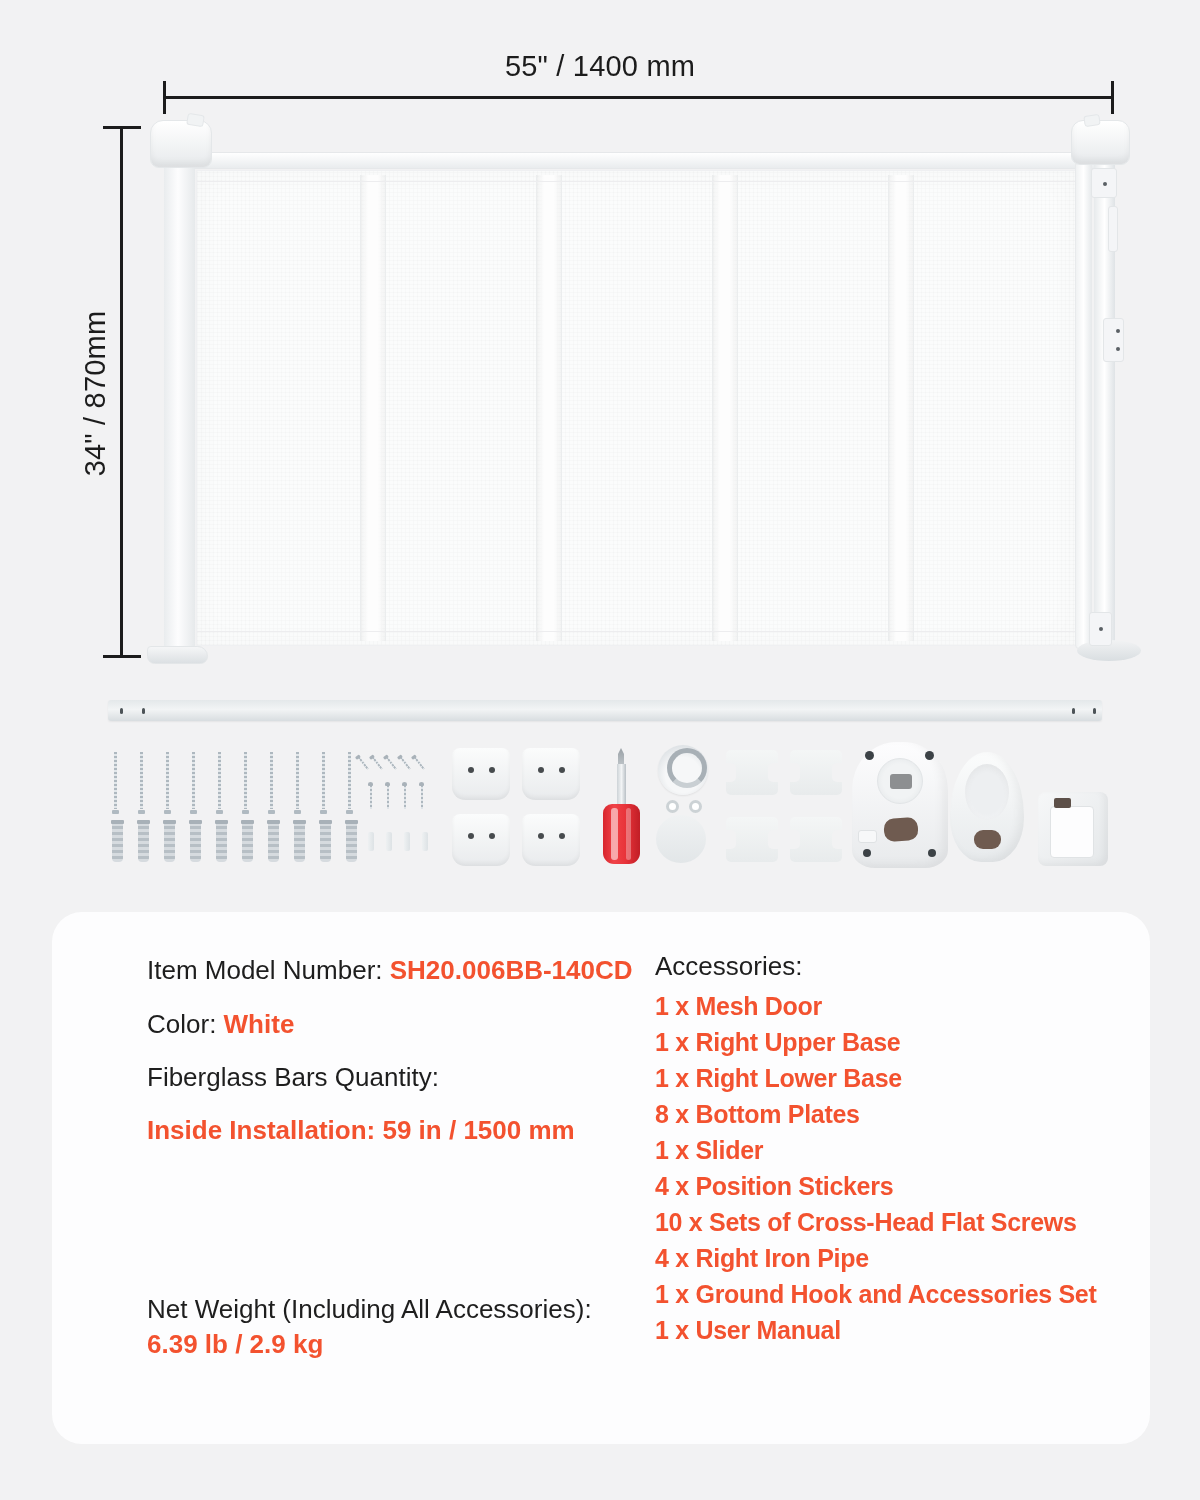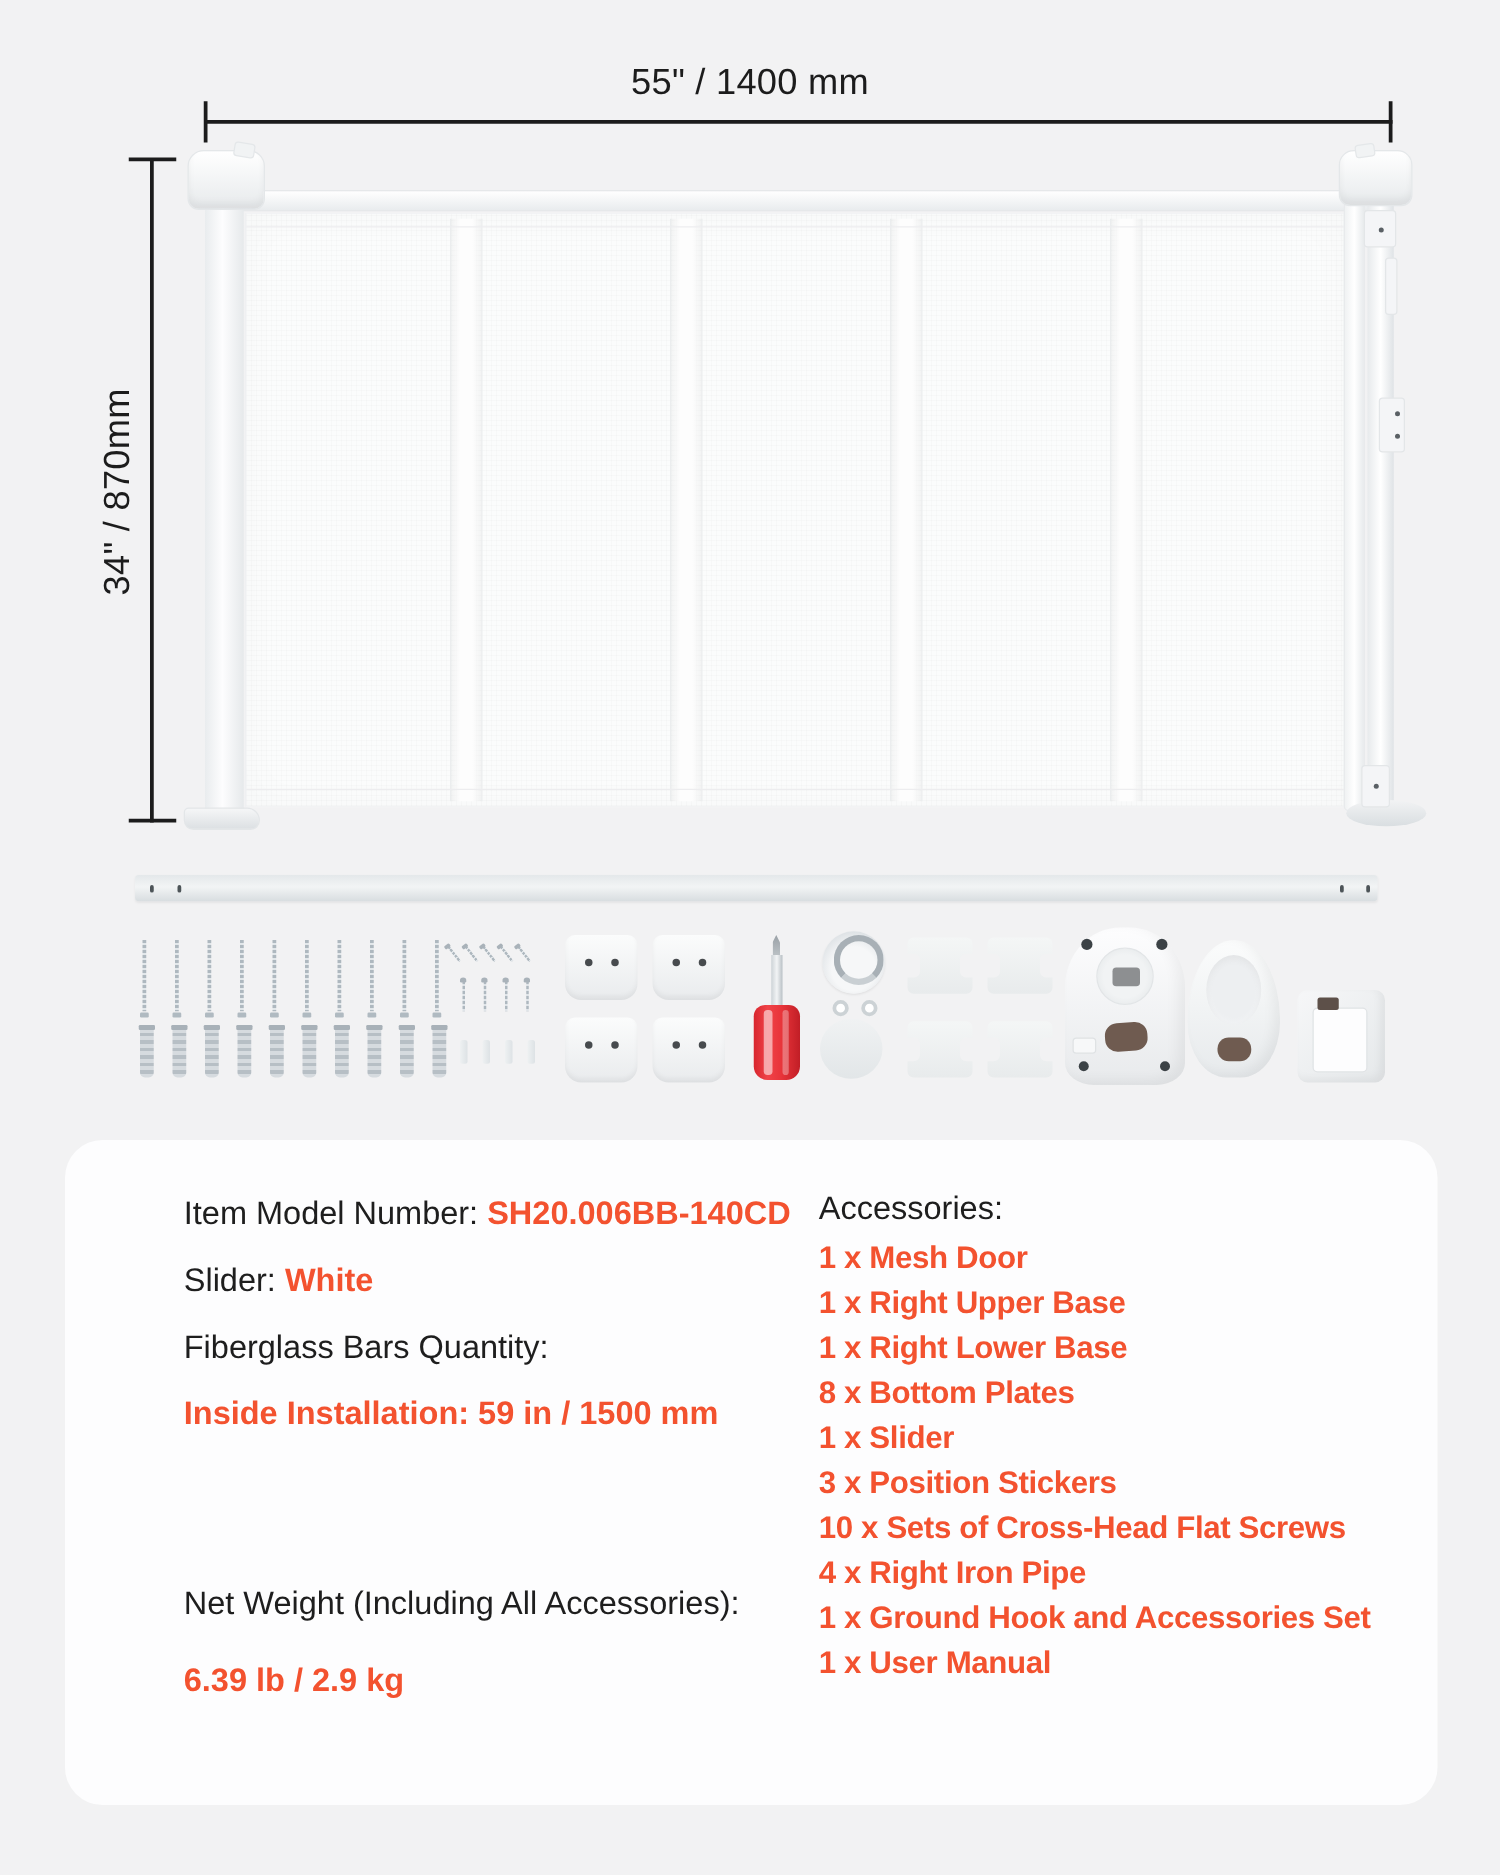--- a/index.html
+++ b/index.html
@@ -270,33 +270,33 @@
     <span class="rec"></span>
     <span class="hole-big"></span>
   </div>
   <div class="bracket">
     <span class="cut"></span>
     <span class="slot"></span>
   </div>
 
   <div class="panel">
     <div class="spec-row" style="top:41px"><span class="lab">Item Model Number: </span><span class="val">SH20.006BB-140CD</span></div>
-    <div class="spec-row" style="top:95px"><span class="lab">Slider: </span><span class="val">White</span></div>
+    <div class="spec-row" style="top:95px"><span class="lab">Color: </span><span class="val">White</span></div>
     <div class="spec-row" style="top:148px"><span class="lab">Fiberglass Bars Quantity:</span><span class="val"></span></div>
     <div class="spec-row" style="top:201px"><span class="lab"></span><span class="val">Inside Installation: 59 in / 1500 mm</span></div>
-    <div class="spec-row" style="top:353px"><span class="lab">Net Weight (Including All Accessories):</span><span class="val"></span></div>
+    <div class="spec-row" style="top:380px"><span class="lab">Net Weight (Including All Accessories):</span><span class="val"></span></div>
     <div class="spec-row" style="top:415px"><span class="lab"></span><span class="val">6.39 lb / 2.9 kg</span></div>
   </div>
   <div class="acc-title">Accessories:</div>
   <div class="acc-list">
     <div class="acc-item">1 x Mesh Door</div>
     <div class="acc-item">1 x Right Upper Base</div>
     <div class="acc-item">1 x Right Lower Base</div>
     <div class="acc-item">8 x Bottom Plates</div>
     <div class="acc-item">1 x Slider</div>
-    <div class="acc-item">3 x Position Stickers</div>
+    <div class="acc-item">4 x Position Stickers</div>
     <div class="acc-item">10 x Sets of Cross-Head Flat Screws</div>
     <div class="acc-item">4 x Right Iron Pipe</div>
     <div class="acc-item">1 x Ground Hook and Accessories Set</div>
     <div class="acc-item">1 x User Manual</div>
   </div>
 
 </div>
 
 </body></html>

